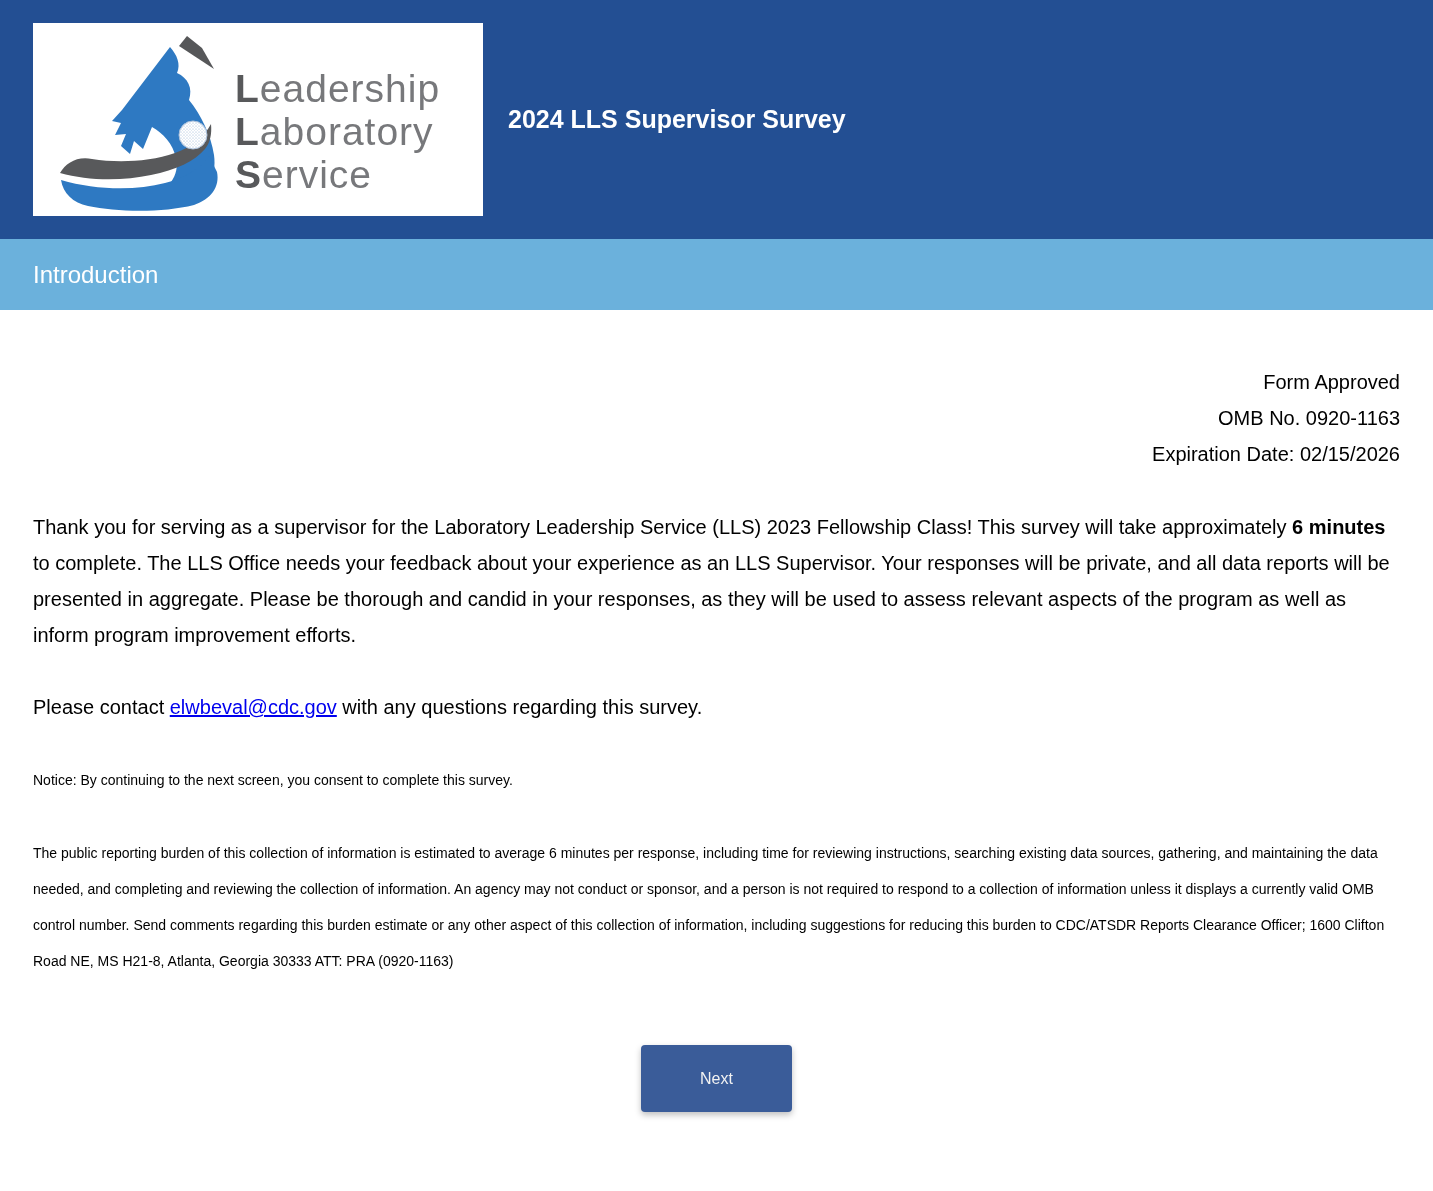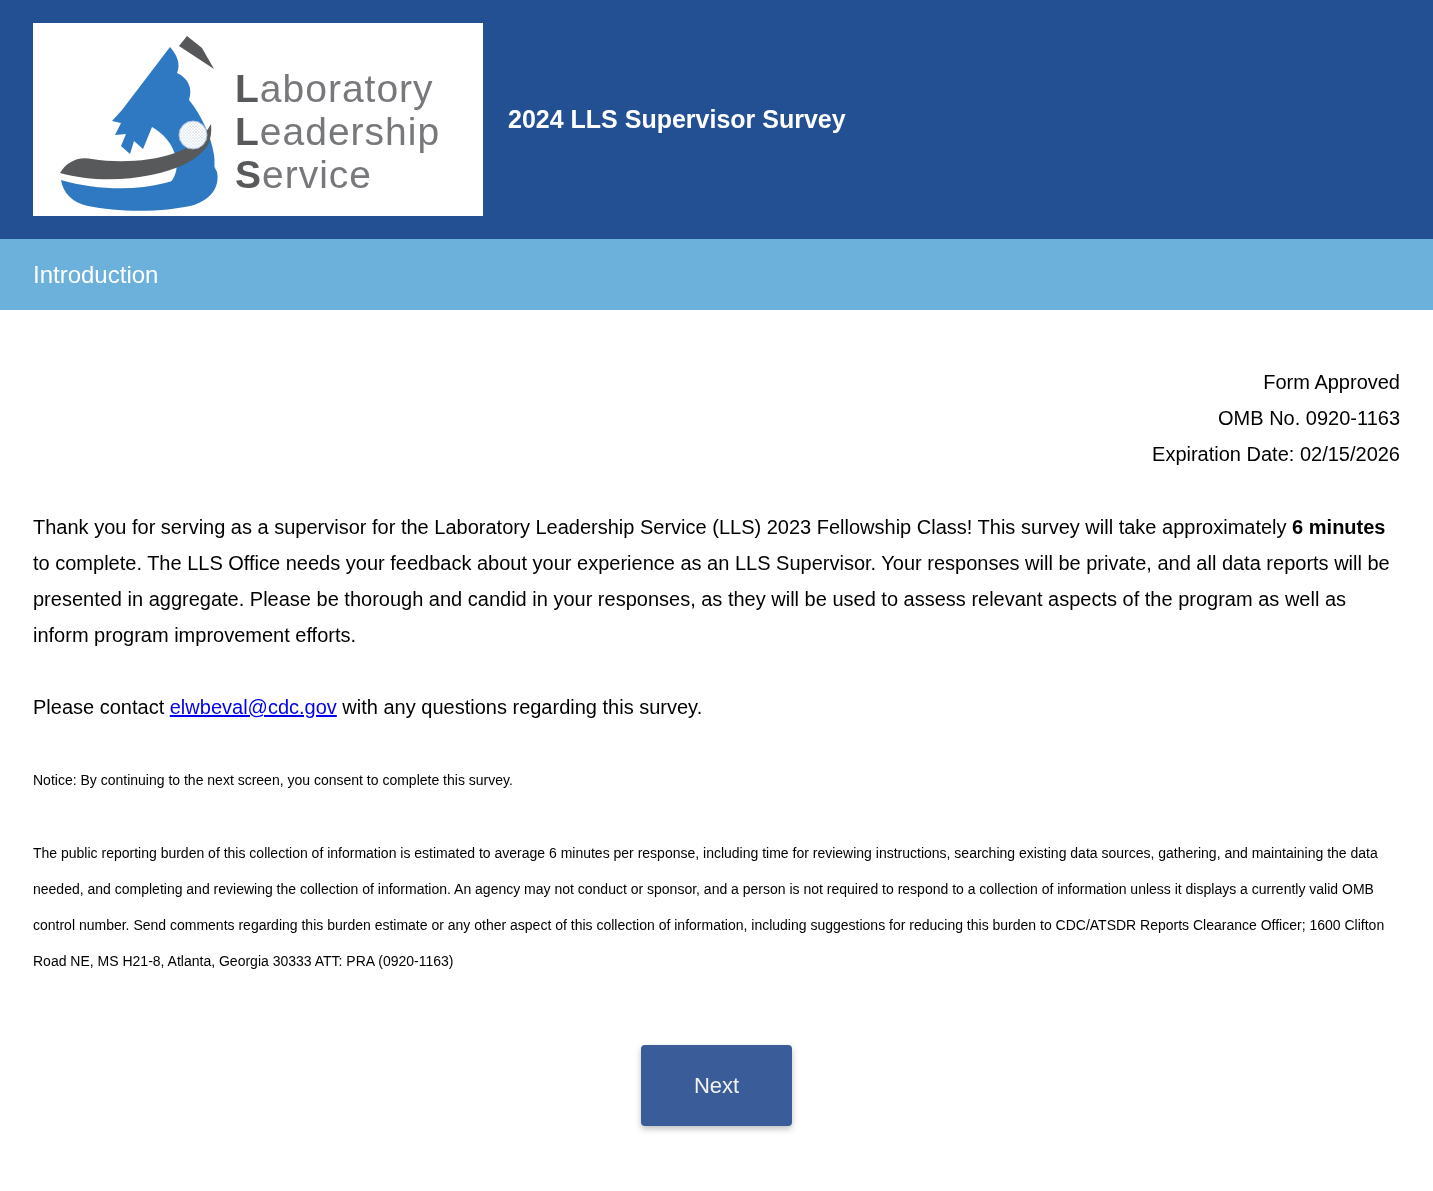--- a/index.html
+++ b/index.html
@@ -86,24 +86,24 @@
     font-size: 14px;
     line-height: 36px;
     margin: 0 0 37px;
   }
   .burden { margin-bottom: 0; }
   .mail-link { color: var(--link, #0000EE); text-decoration: underline; }
 
   .btn-row { text-align: center; margin-top: 66px; }
   .next-btn {
     width: 151px;
-    height: 81px;
+    height: 67px;
     background: var(--button-bg, #3A5C99);
     color: #F2F2F2;
-    font-size: 22px;
+    font-size: 16px;
     font-family: inherit;
     border: none;
     border-radius: 4px;
     box-shadow: 0 3px 6px rgba(0,0,0,0.25);
     cursor: pointer;
   }
 </style>
 </head>
 <body>
 
@@ -145,22 +145,22 @@
                  C55,158 90,158 118,152
                  C143,147 162,138 172,126
                  C177,120 179,111 178,101
                  C171,114 159,124 142,130
                  C116,139 84,140 59,136
                  C44,133 33,140 27,150 Z" fill="#58595B"></path>
 
         <circle cx="160" cy="112" r="14" fill="url(#stip)" stroke="#A9BFDA" stroke-width="1"></circle>
       </svg>
       <div class="logo-text">
+        <div><span class="init">L</span><span>eadership</span></div>
         <div><span class="init">L</span><span>aboratory</span></div>
-        <div><span class="init">L</span><span>eadership</span></div>
         <div><span class="init">S</span><span>ervice</span></div>
       </div>
     </div>
     <h1 class="page-title">2024 LLS Supervisor Survey</h1>
   </header>
 
   <div class="section-bar">
     <h2 class="section-title">Introduction</h2>
   </div>
 

